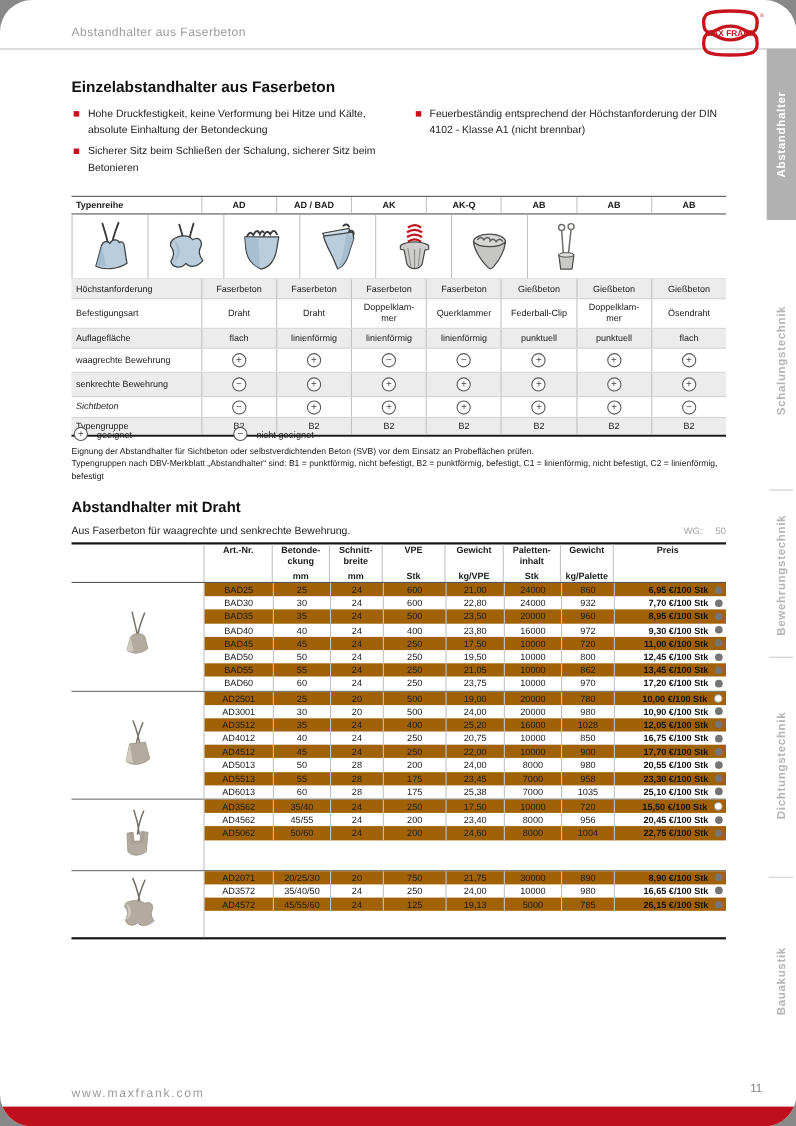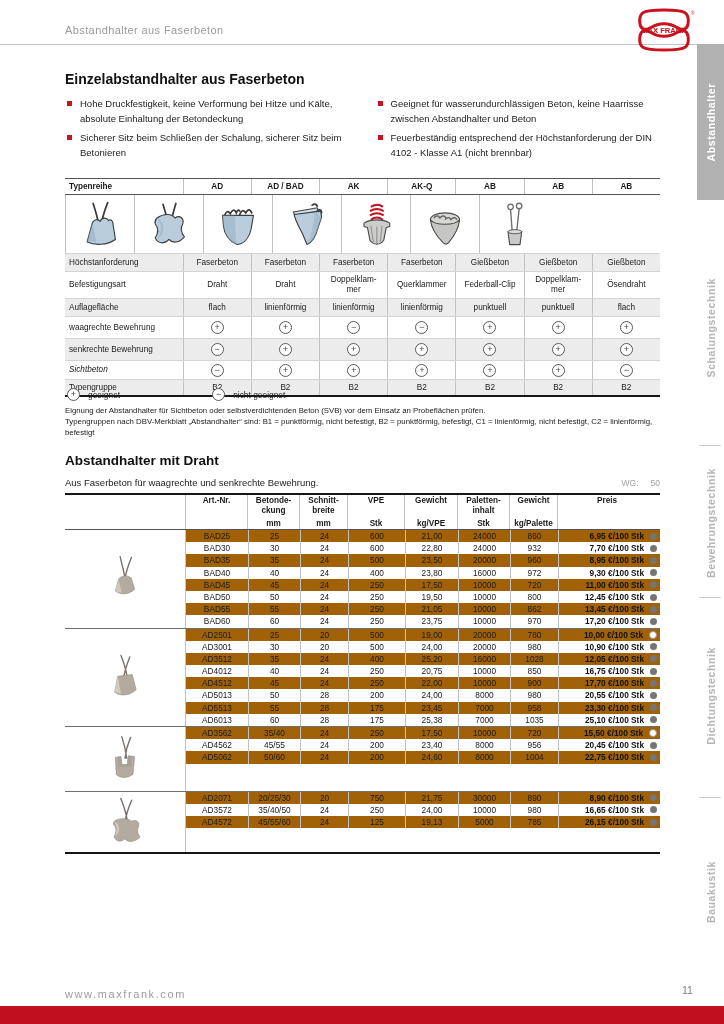--- a/index.html
+++ b/index.html
@@ -1,17 +1,17 @@
 <!DOCTYPE html>
 <html><head>
 <meta charset="utf-8">
 <style>
   html,body{margin:0;padding:0;background:#888;}
   .page{position:relative;width:724px;height:1024px;background:#fff;overflow:hidden;
-        font-family:"Liberation Sans",sans-serif;color:#1a1a1a;}
+        font-family:"Liberation Sans",sans-serif;color:#1a1a1a;border-radius:29px;}
   
   .header-title{position:absolute;left:65px;top:24px;font-size:11px;color:#9b9b9b;letter-spacing:.4px;}
   .header-rule{position:absolute;left:0;top:44px;width:697px;height:1px;background:#c0c0c0;}
   .logo{position:absolute;left:632px;top:7px;width:64px;height:46px;}
   
   .side-item{position:absolute;left:697px;width:27px;display:flex;align-items:center;justify-content:center;}
   .side-item .vtext{writing-mode:vertical-rl;transform:rotate(180deg);font-size:10.5px;letter-spacing:.6px;color:#b5b5b5;font-weight:bold;}
   .side-item.active{background:#b1b1b1;}
   .side-item.active .vtext{color:#fff;}
   .side-divider{position:absolute;left:699px;width:22px;height:1px;background:#cfcfcf;}
@@ -118,24 +118,20 @@
         <div class="bullet">
           <span class="bmark"></span>
           <span class="btext">Hohe Druckfestigkeit, keine Verformung bei Hitze und Kälte, absolute Einhaltung der Betondeckung</span>
         </div>
         <div class="bullet">
           <span class="bmark"></span>
           <span class="btext">Sicherer Sitz beim Schließen der Schalung, sicherer Sitz beim Betonieren</span>
         </div>
       </div>
     <div class="bullet-col" id="bullets-right">
-        <div class="bullet">
-          <span class="bmark"></span>
-          <span class="btext">Geeignet für wasserundurchlässigen Beton, keine Haarrisse zwischen Abstandhalter und Beton</span>
-        </div>
         <div class="bullet">
           <span class="bmark"></span>
           <span class="btext">Feuerbeständig entsprechend der Höchstanforderung der DIN 4102 - Klasse A1 (nicht brennbar)</span>
         </div>
       </div>
   </div>
 
   <div class="type-table" id="type-table">
       <div class="trow thead" style="height: 15px;">
         <div class="tcell lab">Typenreihe</div>

